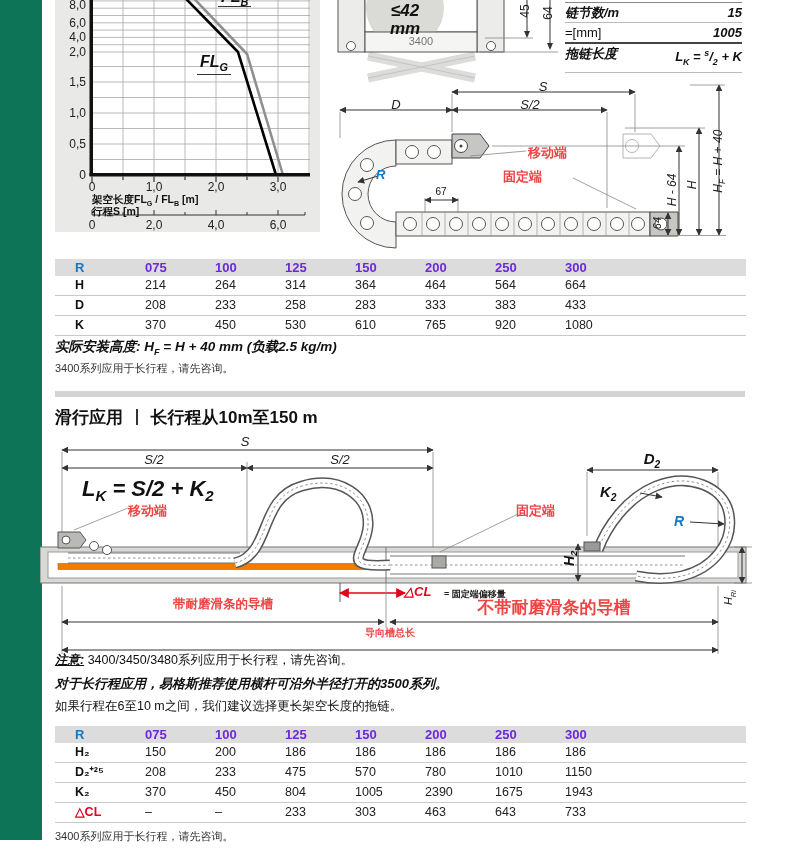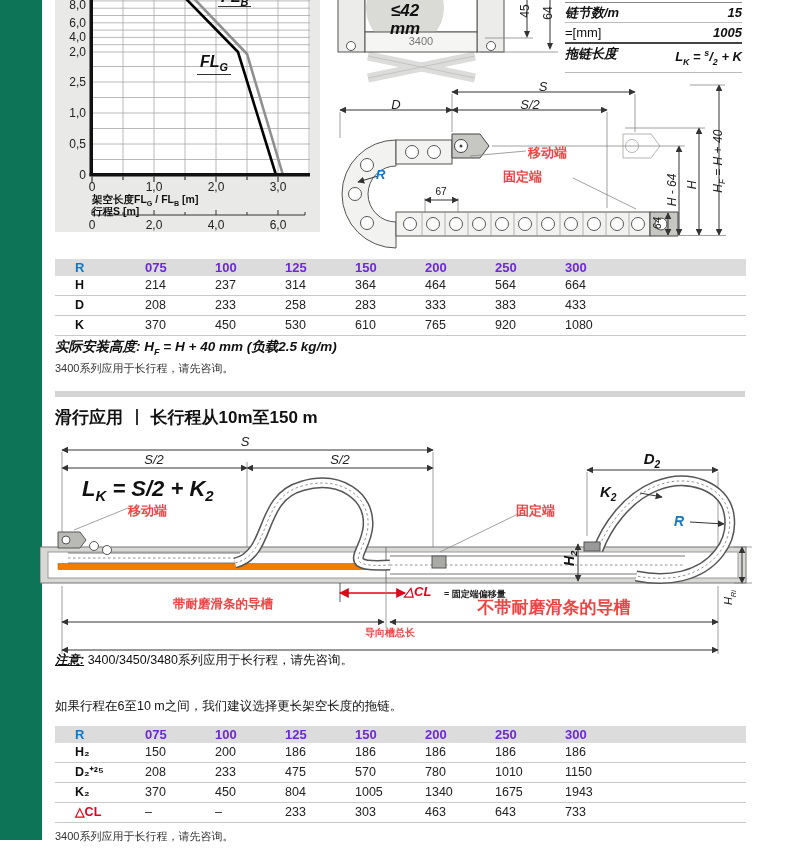--- a/index.html
+++ b/index.html
@@ -51,21 +51,21 @@
       <rect x="34.5" y="231" width="220.5" height="3.5" fill="#111"></rect>
       <path d="M37,234.5V240M68,234.5V238M99,234.5V240M130,234.5V238M161,234.5V240M192,234.5V238M223,234.5V240" stroke="#111" stroke-width="1" fill="none"></path>
       <path d="M37,273H250M37,268V273M68,270V273M99,268V273M130,270V273M161,268V273M192,270V273M223,268V273M250,270V273" stroke="#333" stroke-width="1" fill="none"></path>
     </svg>
   </div>
 
   <span class="abs lbl rgt" style="left:60px;top:-2px;width:26px;">8,0</span>
   <span class="abs lbl rgt" style="left:60px;top:16px;width:26px;">6,0</span>
   <span class="abs lbl rgt" style="left:60px;top:30px;width:26px;">4,0</span>
   <span class="abs lbl rgt" style="left:60px;top:45px;width:26px;">2,0</span>
-  <span class="abs lbl rgt" style="left:60px;top:75px;width:26px;">2,5</span>
+  <span class="abs lbl rgt" style="left:60px;top:75px;width:26px;">1,5</span>
   <span class="abs lbl rgt" style="left:60px;top:106px;width:26px;">1,0</span>
   <span class="abs lbl rgt" style="left:60px;top:137px;width:26px;">0,5</span>
   <span class="abs lbl rgt" style="left:60px;top:168px;width:26px;">0</span>
 
   <span class="abs lbl ctr" style="left:77px;top:180px;width:30px;">0</span>
   <span class="abs lbl ctr" style="left:139px;top:180px;width:30px;">1,0</span>
   <span class="abs lbl ctr" style="left:201px;top:180px;width:30px;">2,0</span>
   <span class="abs lbl ctr" style="left:263px;top:180px;width:30px;">3,0</span>
 
   <span class="abs" style="left:92px;top:193px;font-size:10.5px;font-weight:bold;color:#111;">
@@ -211,21 +211,21 @@
         <div>100</div>
         <div>125</div>
         <div>150</div>
         <div>200</div>
         <div>250</div>
         <div>300</div>
     </div>
     <div class="trow">
       <div>H</div>
         <div>214</div>
-        <div>237</div>
+        <div>264</div>
         <div>314</div>
         <div>364</div>
         <div>464</div>
         <div>564</div>
         <div>664</div>
     </div>
     <div class="trow">
       <div>D</div>
         <div>208</div>
         <div>233</div>
@@ -346,20 +346,21 @@
   <span class="abs cjk ctr" style="left:148px;top:596px;width:150px;font-size:12.5px;">带耐磨滑条的导槽</span>
   <span class="abs cjk ctr" style="left:474px;top:596px;width:160px;font-size:17px;">不带耐磨滑条的导槽</span>
   <span class="abs cjk ctr" style="left:315px;top:626px;width:150px;font-size:10px;">导向槽总长</span>
   <span class="abs dimlbl rot" style="left:714px;top:590px;width:32px;font-size:11px;">
     <span>H</span><span class="sb">Ri</span>
   </span>
 
   <div class="abs" style="left:55px;top:652px;font-size:12.5px;">
     <span class="b" style="text-decoration:underline;">注意:</span><span> 3400/3450/3480系列应用于长行程，请先咨询。</span>
   </div>
+  <div class="abs b" style="left:55px;top:675px;font-size:13px;">对于长行程应用，易格斯推荐使用横杆可沿外半径打开的3500系列。</div>
   <div class="abs" style="left:55px;top:698px;font-size:12.5px;">如果行程在6至10 m之间，我们建议选择更长架空长度的拖链。</div>
 
   <div class="abs dtable" style="top:726px;">
     <div class="trow thead">
       <div>R</div>
         <div>075</div>
         <div>100</div>
         <div>125</div>
         <div>150</div>
         <div>200</div>
@@ -385,21 +386,21 @@
         <div>780</div>
         <div>1010</div>
         <div>1150</div>
     </div>
     <div class="trow">
       <div>K₂</div>
         <div>370</div>
         <div>450</div>
         <div>804</div>
         <div>1005</div>
-        <div>1340</div>
+        <div>2390</div>
         <div>1675</div>
         <div>1943</div>
     </div>
     <div class="trow">
       <div class="redcell">△CL</div>
         <div>–</div>
         <div>–</div>
         <div>233</div>
         <div>303</div>
         <div>463</div>

